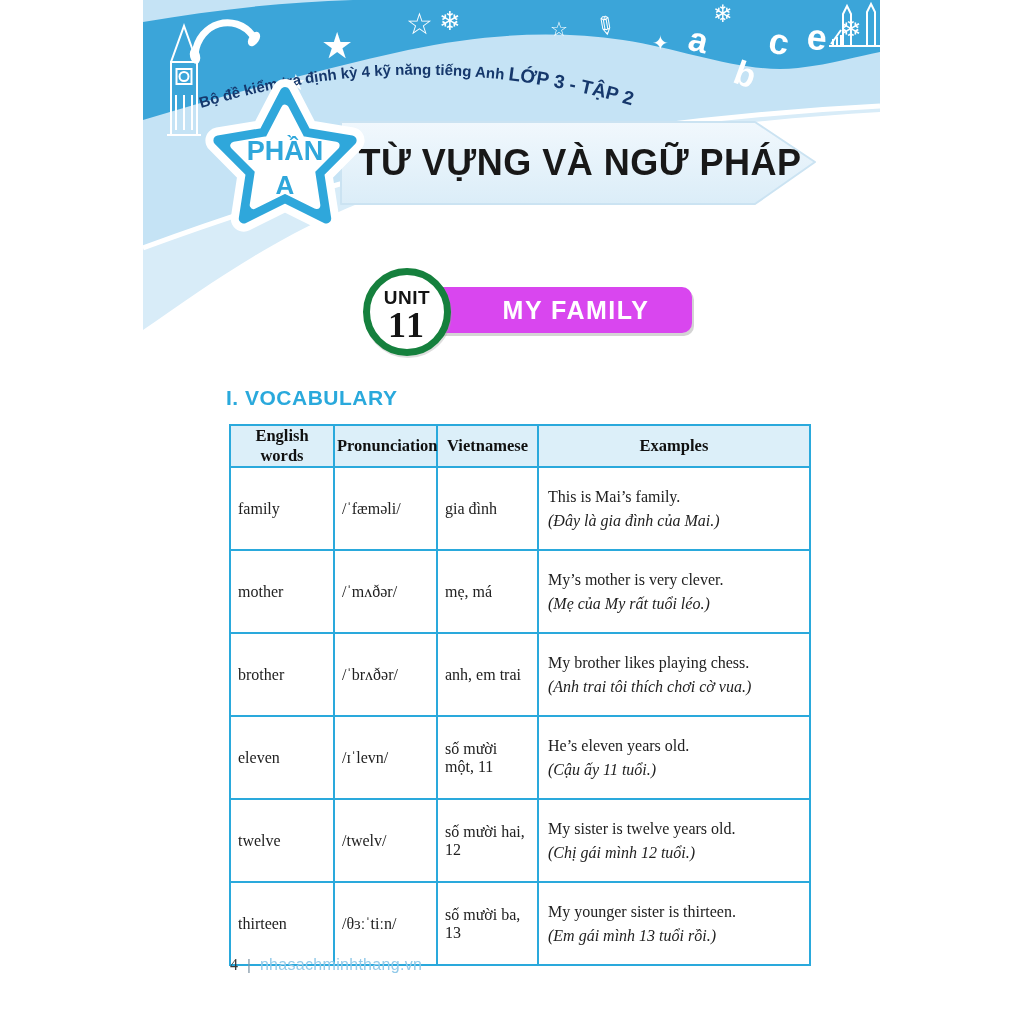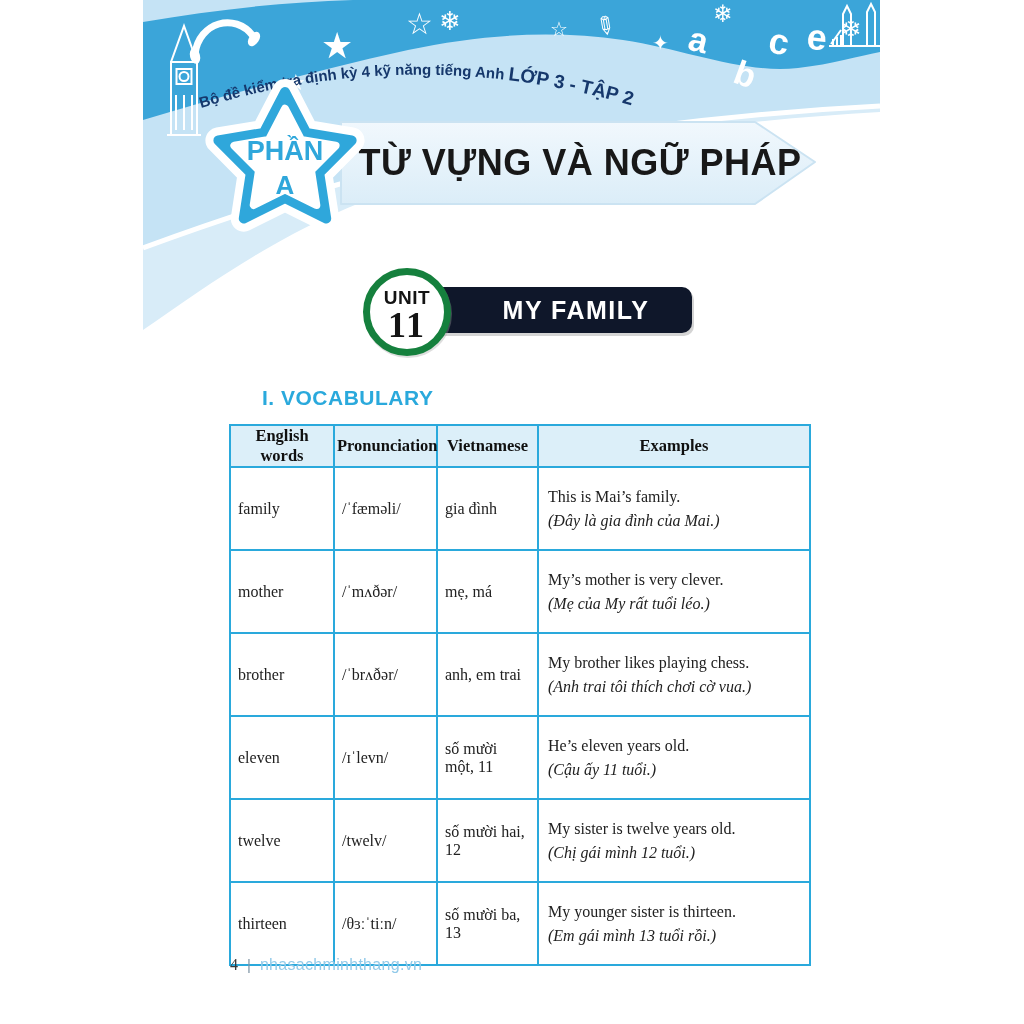--- a/index.html
+++ b/index.html
@@ -7,38 +7,38 @@
     position:relative; width:1024px; height:1024px; background:#ffffff;
     overflow:hidden; font-family:"Liberation Sans","DejaVu Sans",sans-serif;
   }
   .header-art { position:absolute; left:143px; top:0; width:737px; height:340px; pointer-events:none; }
   .header-art text { font-family:"Liberation Sans","DejaVu Sans",sans-serif; }
   .glyph { font-family:"DejaVu Sans",sans-serif; }
 
   
   .unit-bar {
     position:absolute; left:430px; top:287px; width:262px; height:46px;
-    background:#0f172a; border-radius:10px; box-shadow:2px 3px 0 rgba(160,160,160,.45);
+    background:#d946ef; border-radius:10px; box-shadow:2px 3px 0 rgba(160,160,160,.45);
     z-index:1; display:flex; align-items:center; justify-content:center; padding-left:30px;
     box-sizing:border-box;
   }
   .unit-bar span { color:#ffffff; font-weight:bold; font-size:25px; letter-spacing:1.5px; }
   .unit-circle {
     position:absolute; left:363px; top:268px; width:88px; height:88px; box-sizing:border-box;
     background:#ffffff; border:7px solid #15803d; border-radius:50%; z-index:2;
     text-align:center; box-shadow:1px 2px 0 rgba(160,160,160,.35);
   }
   .unit-label { margin-top:12px; font-weight:bold; font-size:19px; letter-spacing:.5px; color:#141414; }
   .unit-number { font-family:"Liberation Serif","DejaVu Serif",serif; font-weight:bold;
     font-size:36px; line-height:.9; letter-spacing:2px; color:#141414; }
 
   
   .vocab-heading {
     position:absolute; left:226px; top:386px; color:#2AA9DC; font-weight:bold;
-    font-size:21px; letter-spacing:.5px;margin-left:36px;
+    font-size:21px; letter-spacing:.5px;
   }
 
   
   .vocab-table {
     position:absolute; left:229px; top:424px; width:580px; table-layout:fixed;
     border-collapse:collapse; font-family:"Liberation Serif","DejaVu Serif",serif; color:#212121;
   }
   .vocab-table th, .vocab-table td { border:2px solid #2AA9DC; }
   .vocab-table th { height:34px; background:#DCEFF9; font-size:16.5px; color:#101010; padding:0 2px; }
   .vocab-table td { height:57px; font-size:16px; vertical-align:middle; padding:2px 7px; }

